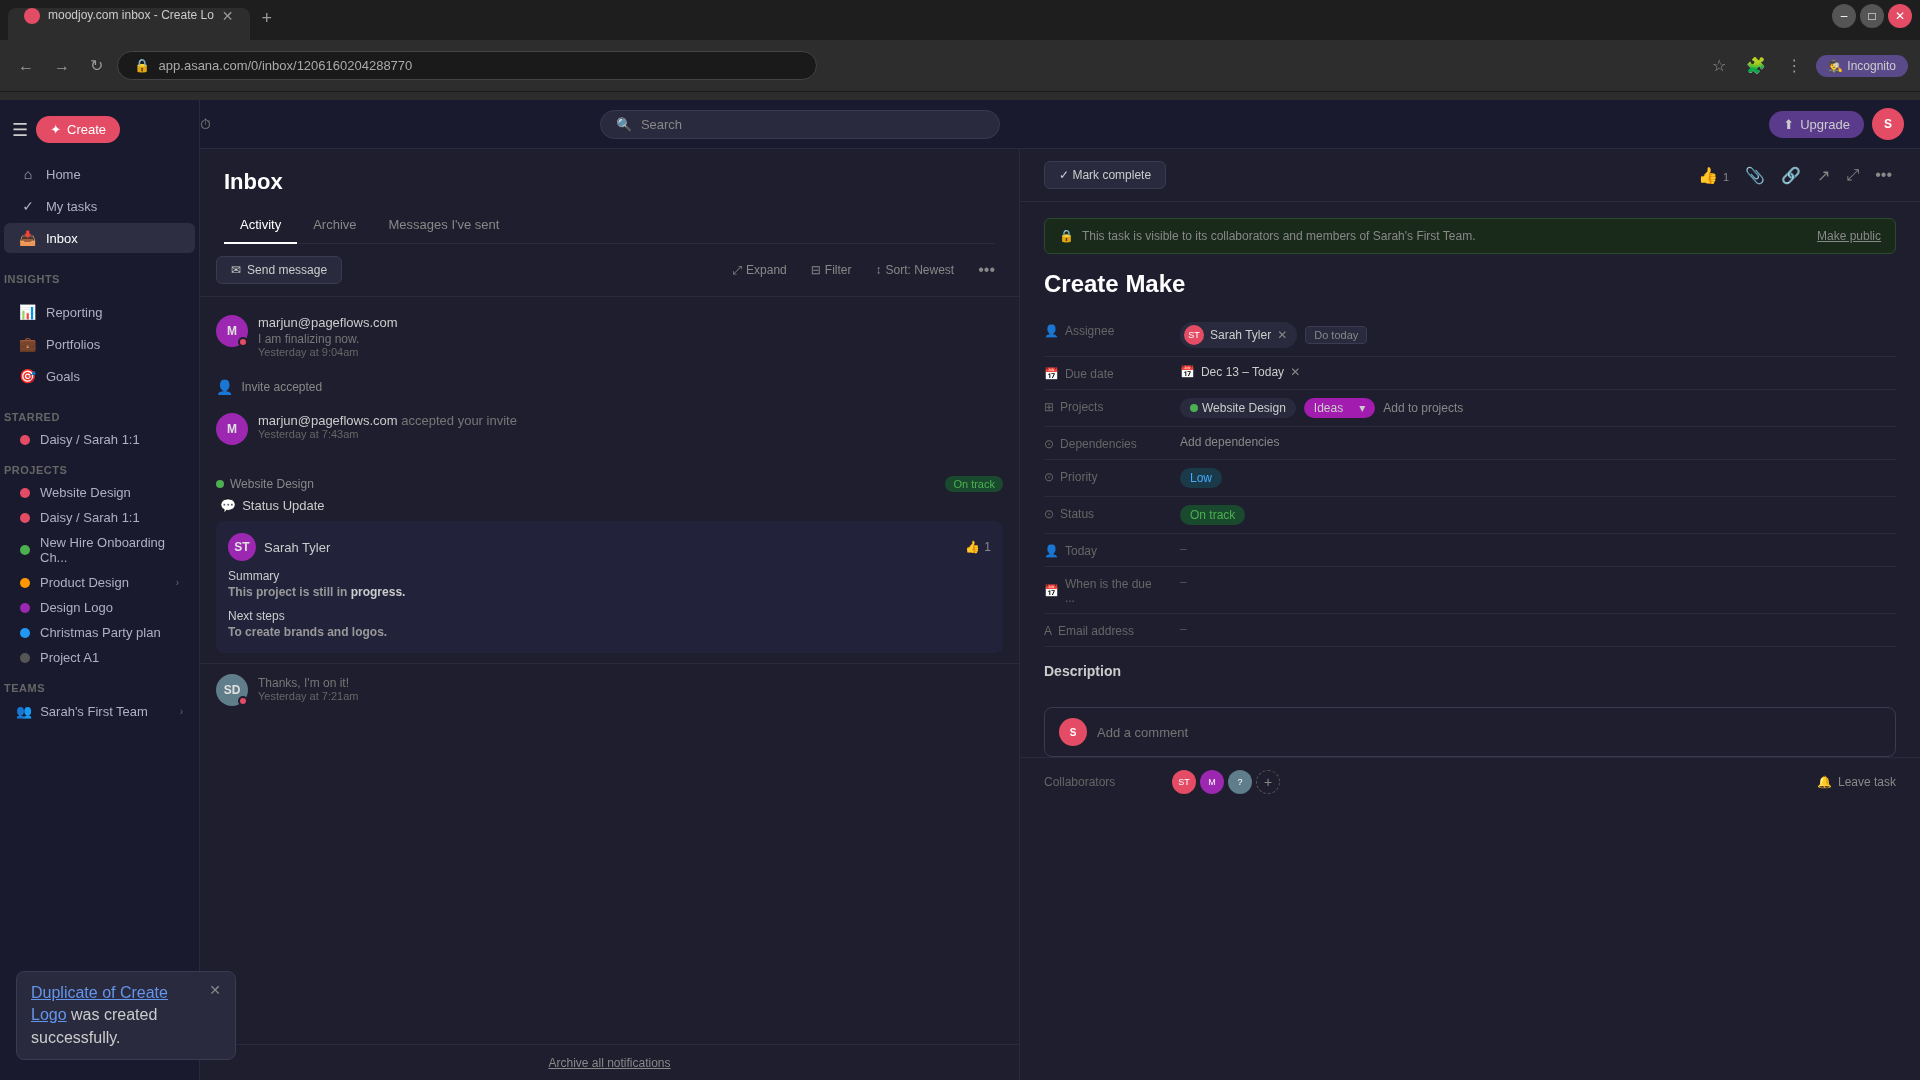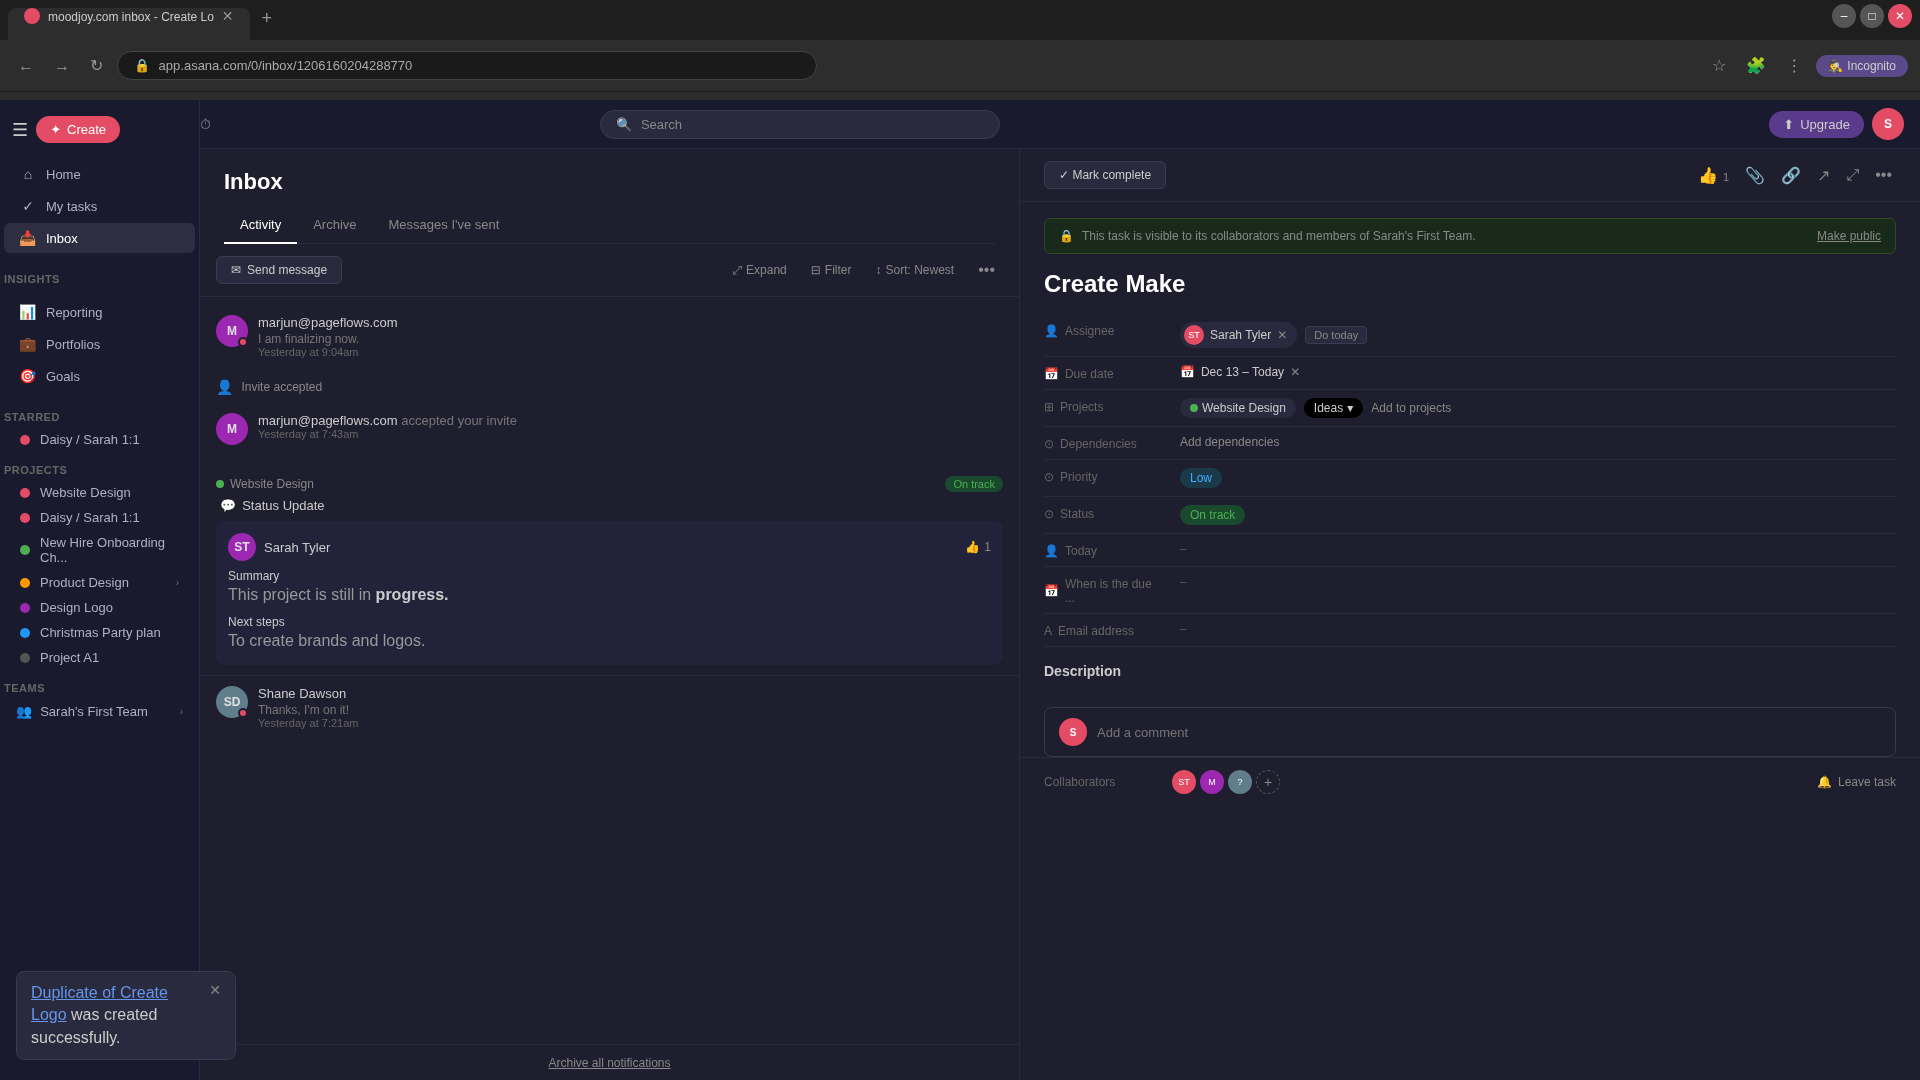--- a/index.html
+++ b/index.html
@@ -1,21 +1,21 @@
 <!DOCTYPE html>
 <html><head>
   <meta charset="utf-8">
   <style>
     * { box-sizing: border-box; margin: 0; padding: 0; }
     body { font-family: -apple-system, BlinkMacSystemFont, 'Segoe UI', sans-serif; background: #1a1a2e; color: #e0e0e0; height: 1080px; width: 1920px; overflow: hidden; font-size: 13px; }
 
     
     .browser-chrome { background: #2d2d2d; height: 100px; display: flex; flex-direction: column; }
     .browser-tabs { background: #1e1e1e; height: 40px; display: flex; align-items: flex-end; padding: 0 8px; }
-    .browser-tab { background: #2d2d2d; border-radius: 8px 8px 0 0; padding: 16px 16px; height: 32px; display: flex; align-items: flex-end; gap: 8px; min-width: 200px; }
+    .browser-tab { background: #2d2d2d; border-radius: 8px 8px 0 0; padding: 0 16px; height: 32px; display: flex; align-items: flex-start; gap: 8px; min-width: 200px; }
     .browser-tab .favicon { width: 16px; height: 16px; background: #e44c65; border-radius: 50%; display: inline-block; }
     .tab-title { color: #ccc; font-size: 12px; flex: 1; white-space: nowrap; overflow: hidden; text-overflow: ellipsis; }
     .tab-close { color: #999; cursor: pointer; font-size: 14px; }
     .tab-new { background: transparent; border: none; color: #999; font-size: 18px; padding: 4px 8px; cursor: pointer; margin-left: 4px; align-self: center; margin-bottom: 4px; }
     .win-controls { display: flex; gap: 4px; margin-left: auto; align-self: center; margin-bottom: 8px; }
     .win-btn { width: 24px; height: 24px; border-radius: 50%; display: flex; align-items: center; justify-content: center; cursor: pointer; background: #555; color: #fff; font-size: 12px; }
     .win-btn.minimize { background: #555; }
     .win-btn.maximize { background: #555; }
     .win-btn.close { background: #e44c65; }
 
@@ -85,21 +85,21 @@
     .status-update-header { display: flex; align-items: center; gap: 8px; margin-bottom: 6px; }
     .project-indicator { display: flex; align-items: center; gap: 6px; }
     .project-dot-sm { width: 8px; height: 8px; border-radius: 50%; }
     .project-name { font-size: 12px; color: #888; }
     .on-track-badge { background: #1a4a2e; color: #4CAF50; padding: 2px 8px; border-radius: 10px; font-size: 11px; margin-left: auto; }
     .status-msg-box { background: #22223a; border-radius: 8px; padding: 12px; }
     .status-author { display: flex; align-items: center; gap: 8px; margin-bottom: 6px; }
     .status-author-name { font-size: 13px; color: #ccc; font-weight: 500; flex: 1; }
     .like-btn { display: flex; align-items: center; gap: 4px; color: #888; font-size: 12px; cursor: pointer; }
     .like-btn .count { color: #888; }
-    .status-body { font-size: 16px; color: #999; line-height: 1.5; }
+    .status-body { font-size: 12px; color: #999; line-height: 1.5; font-weight: bold; }
     .status-body strong { color: #ccc; }
     .status-label { font-size: 12px; color: #ccc; margin-top: 8px; font-weight: 500; }
     .status-time { font-size: 11px; color: #555; margin-top: 6px; }
 
     .archive-all { text-align: center; padding: 10px; border-top: 1px solid #2a2a3e; }
     .archive-all-link { color: #888; font-size: 12px; cursor: pointer; text-decoration: underline; }
 
     
     .task-detail { flex: 1; background: #1e1e2e; overflow-y: auto; padding: 0; }
     .task-detail::-webkit-scrollbar { width: 6px; }
@@ -123,21 +123,21 @@
     .field-value { flex: 1; display: flex; align-items: center; gap: 8px; flex-wrap: wrap; }
     .assignee-chip { display: flex; align-items: center; gap: 6px; background: #2a2a3e; border-radius: 16px; padding: 3px 10px 3px 4px; font-size: 12px; color: #ccc; }
     .assignee-avatar { width: 20px; height: 20px; border-radius: 50%; background: #e44c65; display: flex; align-items: center; justify-content: center; font-size: 9px; color: white; }
     .chip-close { color: #888; cursor: pointer; font-size: 12px; }
     .due-chip { display: flex; align-items: center; gap: 6px; font-size: 12px; color: #ccc; }
     .due-icon { color: #e44c65; }
     .due-close { color: #888; cursor: pointer; font-size: 12px; }
     .do-today-btn { background: #2a2a3e; border: 1px solid #3a3a50; color: #888; padding: 2px 8px; border-radius: 4px; font-size: 11px; cursor: pointer; }
     .project-tag { background: #2a2a3e; padding: 3px 10px; border-radius: 12px; font-size: 12px; color: #ccc; display: flex; align-items: center; gap: 4px; }
     .project-tag .dot { width: 8px; height: 8px; border-radius: 50%; background: #4CAF50; }
-    .ideas-tag { background: #000000; padding: 3px 10px; border-radius: 12px; font-size: 12px; color: #ccc; display: flex; align-items: center; gap: 4px; cursor: pointer; }
+    .ideas-tag { background: #a21caf; padding: 3px 10px; border-radius: 12px; font-size: 12px; color: #ccc; display: flex; align-items: center; gap: 16px; cursor: pointer; }
     .add-to-projects { color: #888; font-size: 12px; cursor: pointer; }
     .add-deps { color: #888; font-size: 12px; cursor: pointer; }
     .priority-badge { background: #1a3a4a; color: #4af; padding: 3px 10px; border-radius: 12px; font-size: 12px; }
     .status-badge-green { background: #1a4a2e; color: #4CAF50; padding: 3px 10px; border-radius: 12px; font-size: 12px; }
     .field-dash { color: #555; font-size: 12px; }
 
     .task-description { padding: 16px 24px; }
     .description-label { font-size: 14px; font-weight: 600; color: #ccc; margin-bottom: 12px; }
 
     .comment-box { display: flex; align-items: center; gap: 10px; border: 1px solid #3a3a50; border-radius: 8px; padding: 10px 14px; margin: 0 24px; }
@@ -406,21 +406,20 @@
               <div class="status-body">To create brands and logos.</div>
             </div>
           </div>
 
           <div class="inbox-msg">
             <div class="avatar" style="background:#607d8b; position:relative">
               <span>SD</span>
               <span class="status-dot" style="background:#e44c65"></span>
             </div>
             <div class="msg-content">
-              <div class="msg-sender">Shane Dawson</div>
               <div class="msg-preview">Thanks, I'm on it!</div>
               <div class="msg-time">Yesterday at 7:21am</div>
             </div>
           </div>
         </div>
 
         <div class="archive-all">
           <span class="archive-all-link">Archive all notifications</span>
         </div>
       </div>

